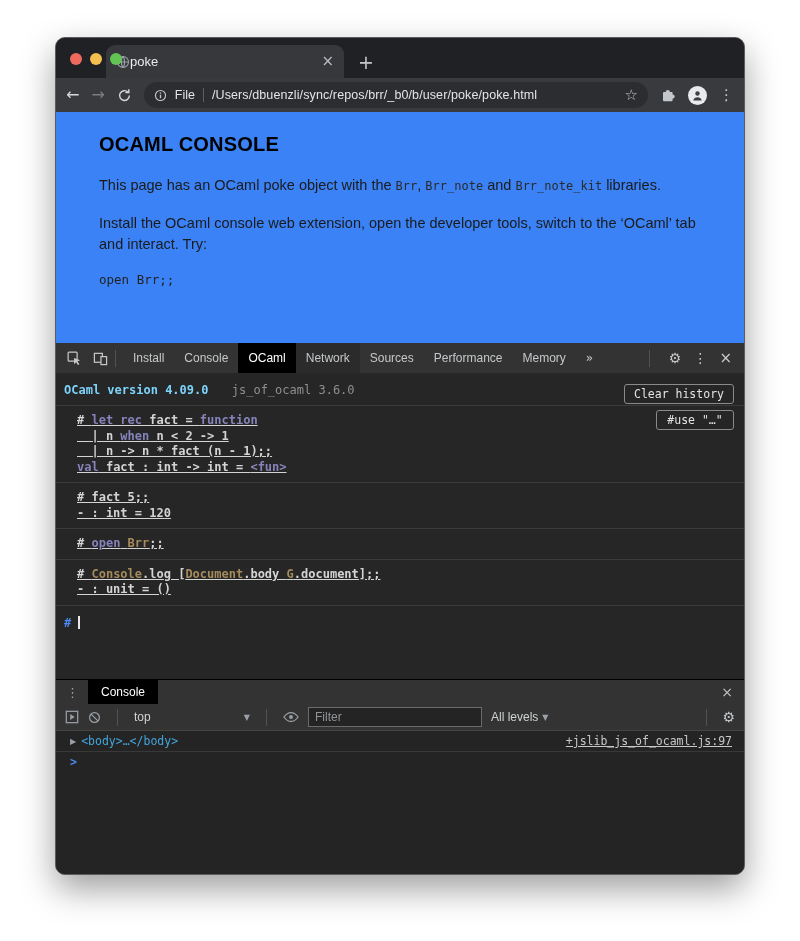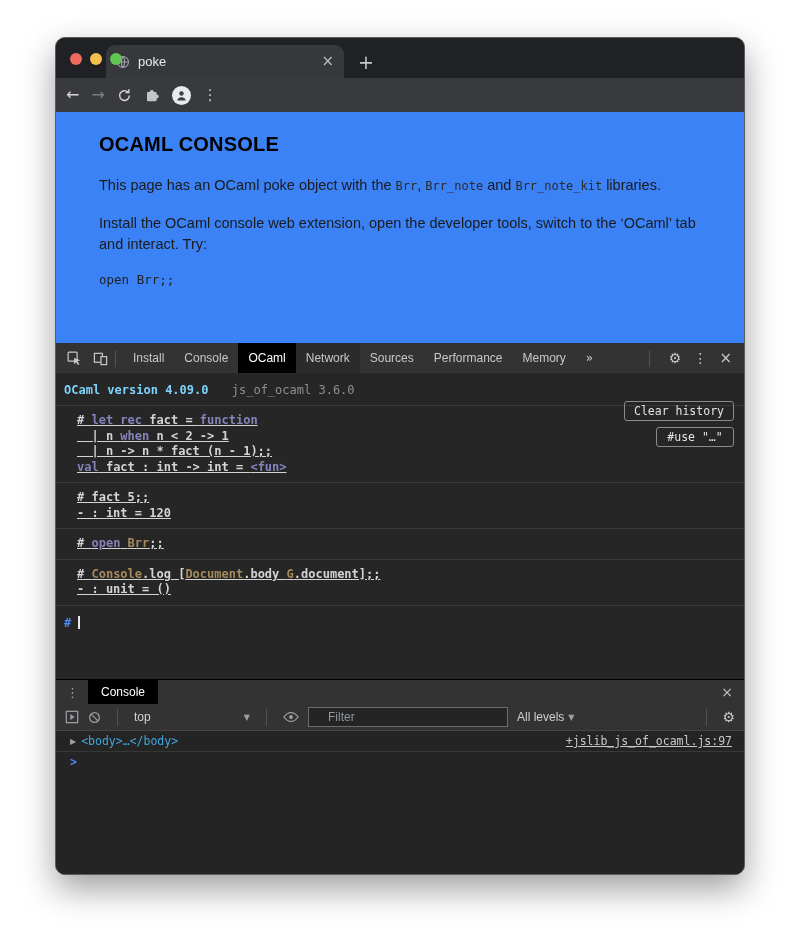--- a/index.html
+++ b/index.html
@@ -7,21 +7,21 @@
          font-family:"Liberation Sans",sans-serif;}
   .window{position:absolute;left:55px;top:37px;width:690px;height:838px;
           border-radius:10px;border:1px solid #5c5c5c;overflow:hidden;background:#242424;
           box-shadow:0 14px 34px rgba(0,0,0,.38);display:flex;flex-direction:column;box-sizing:border-box;}
 
   
   .titlebar{height:40px;background:#202124;position:relative;display:flex;align-items:flex-end;flex:none;}
   .lights{position:absolute;left:14px;top:15px;display:flex;gap:8px;}
   .light{width:12px;height:12px;border-radius:50%;}
   .tab{margin-left:50px;width:238px;height:33px;background:#36383c;border-radius:9px 9px 0 0;
-       display:flex;align-items:center;padding:8px 10px;box-sizing:border-box;color:#e8eaed;font-size:13px;gap:8px;}
+       display:flex;align-items:center;padding:8px 10px;box-sizing:border-box;color:#e8eaed;font-size:13px;}
   .tab .title{flex:1;white-space:nowrap;overflow:hidden;}
   .icon-glyph{font-family:"DejaVu Sans",sans-serif;line-height:1;}
   .tab-close{color:#b8bcc1;font-size:15px;cursor:default;}
   .newtab{color:#c3c6ca;font-size:19px;margin-left:14px;margin-bottom:6px;}
 
   
   .navbar{height:34px;background:#393a3e;display:flex;align-items:center;padding:0 10px;gap:12px;flex:none;}
   .nav-arrow{font-size:16px;color:#d6d6d6;}
   .nav-arrow.dim{color:#7c7e82;}
   .omnibox{flex:1;height:26px;background:#2c2d31;border-radius:14px;display:flex;align-items:center;
@@ -49,42 +49,42 @@
   .dt-tab.dim{background:#2b2b2b;}
   .dt-right{margin-left:auto;display:flex;align-items:center;gap:12px;padding-right:12px;}
   .gear{font-size:14px;color:#c5c8ca;}
 
   
   .repl{height:305px;background:#262626;font-family:"DejaVu Sans Mono",monospace;font-weight:bold;
         font-size:12px;color:#d4d4d4;position:relative;flex:none;box-sizing:border-box;overflow:hidden;}
   .repl-head{padding:9px 8px 8px 8px;border-bottom:1px solid #3a3a3a;}
   .repl-ver{color:#7dd3fc;}
   .repl-jsoo{color:#8f8f8f;font-weight:normal;margin-left:16px;}
-  .repl-buttons{position:absolute;top:27px;right:10px;display:flex;flex-direction:column;gap:6px;align-items:flex-end;}
+  .repl-buttons{position:absolute;top:10px;right:10px;display:flex;flex-direction:column;gap:6px;align-items:flex-end;}
   .repl-btn{font-family:"DejaVu Sans Mono",monospace;font-size:11.5px;color:#e3e3e3;background:transparent;
             border:1px solid #8a8a8a;border-radius:3px;padding:2px 9px;min-width:78px;text-align:center;}
   .repl-entry{padding:7px 21px;border-bottom:1px solid #3a3a3a;text-decoration:underline;}
   .repl-line{line-height:15.5px;white-space:pre;}
   .c-w{color:#d4d4d4;} .c-k{color:#8683bb;} .c-m{color:#a58a5b;} .c-b{color:#4b8af0;}
   .repl-prompt{padding:10px 8px;display:flex;align-items:center;}
   .caret{display:inline-block;width:2px;height:13px;background:#e8e8e8;margin-left:7px;}
 
   
   .drawer-head{height:25px;background:#333;border-top:1px solid #000;display:flex;align-items:center;
                color:#c5c8ca;font-size:12px;flex:none;box-sizing:border-box;}
   .drawer-dots{margin:0 9px 0 10px;font-size:13px;color:#9aa0a6;}
   .drawer-tab{background:#000;color:#fff;height:100%;display:flex;align-items:center;padding:0 13px;}
   .drawer-close{margin-left:auto;padding-right:11px;color:#c0c3c6;font-size:14px;}
   .drawer-bar{height:27px;background:#333;border-bottom:1px solid #454545;display:flex;align-items:center;
               gap:9px;padding:0 9px;color:#9aa0a6;font-size:12px;flex:none;box-sizing:border-box;}
   .ctx{width:116px;display:flex;align-items:center;color:#cfd1d3;}
   .ctx .lbl{flex:1;}
   .dd{font-size:8px;color:#9aa0a6;font-family:"DejaVu Sans",sans-serif;}
   .filter{width:160px;height:18px;background:#242424;border:1px solid #6b6b6b;color:#c8c8c8;
-          font-size:12px;padding:0 19px;font-family:"Liberation Sans",sans-serif;}
+          font-size:12px;padding:0 6px;font-family:"Liberation Sans",sans-serif;}
   .filter::placeholder{color:#8f9499;}
   .levels{display:flex;align-items:center;gap:4px;color:#cfd1d3;}
   .drawer-right{margin-left:auto;display:flex;align-items:center;gap:8px;}
 
   .console-area{flex:1;background:#242424;font-family:"DejaVu Sans Mono",monospace;font-size:11.5px;display:flex;flex-direction:column;}
   .log-row{height:21px;border-bottom:1px solid #383838;display:flex;align-items:center;padding:0 12px 0 14px;box-sizing:border-box;}
   .tri{color:#9aa0a6;font-size:8px;margin-right:5px;font-family:"DejaVu Sans",sans-serif;}
   .node{color:#42a4dc;}
   .srclink{margin-left:auto;color:#c8c8c8;text-decoration:underline;}
   .prompt-row{height:20px;display:flex;align-items:center;padding-left:14px;color:#4b8af0;font-weight:bold;}
@@ -116,20 +116,31 @@
       <div class="newtab icon-glyph">+</div>
     </div>
 
     <div class="navbar">
       <span class="nav-arrow icon-glyph">←</span>
       <span class="nav-arrow dim icon-glyph">→</span>
       <svg width="15" height="15" viewBox="0 0 16 16">
         <path d="M13.2 8a5.2 5.2 0 1 1-1.6-3.7" fill="none" stroke="#d6d6d6" stroke-width="1.5"></path>
         <path d="M12.6 1.2v3.6H9" fill="none" stroke="#d6d6d6" stroke-width="1.5"></path>
       </svg>
+      <div class="omnibox">
+        <svg width="13" height="13" viewBox="0 0 16 16">
+          <circle cx="8" cy="8" r="6.2" fill="none" stroke="#c4c7cb" stroke-width="1.4"></circle>
+          <rect x="7.2" y="7" width="1.6" height="4.4" fill="#c4c7cb"></rect>
+          <rect x="7.2" y="4.2" width="1.6" height="1.6" fill="#c4c7cb"></rect>
+        </svg>
+        <span>File</span>
+        <span class="omni-div"></span>
+        <span class="omni-url">/Users/dbuenzli/sync/repos/brr/_b0/b/user/poke/poke.html</span>
+        <span class="star icon-glyph">☆</span>
+      </div>
       <svg width="16" height="16" viewBox="0 0 16 16">
         <g fill="#c3c6ca">
             <rect x="3" y="5" width="9.6" height="9.2" rx="1"></rect>
             <circle cx="7.8" cy="5" r="2.1"></circle>
             <circle cx="12.6" cy="9.6" r="2.1"></circle>
           </g>
       </svg>
       <div class="avatar">
         <svg width="13" height="13" viewBox="0 0 16 16">
           <circle cx="8" cy="5.6" r="2.7" fill="#3c4043"></circle>

